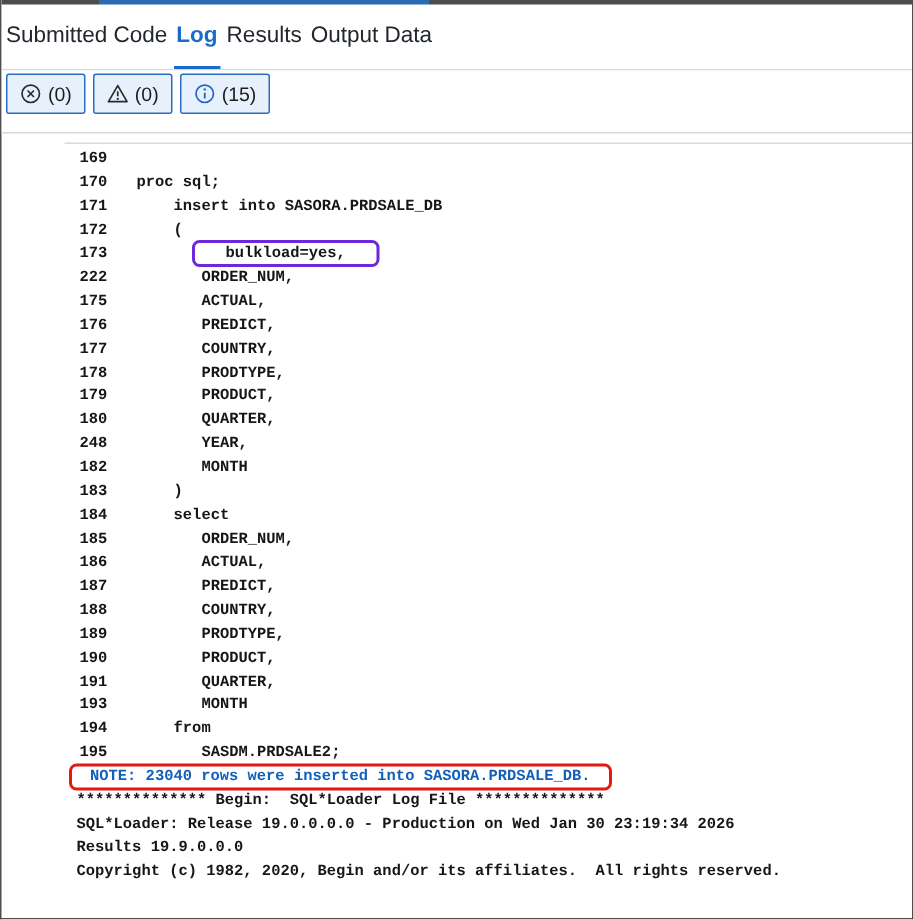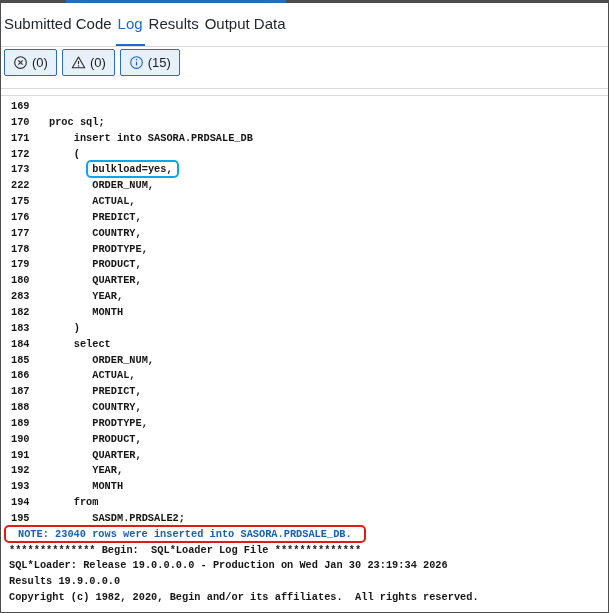--- a/index.html
+++ b/index.html
@@ -27,21 +27,21 @@
     background:#fff;
   }
   .tab{
     display:flex;align-items:center;
     padding:0 2px;margin:0 1px;
     font-size:15px;color:#22272e;
     cursor:pointer;white-space:nowrap;
     border-bottom:2px solid transparent;
     box-sizing:border-box;
   }
-  .tab.active{color:#1a6bce;border-bottom-color:#1a6bce;}
+  .tab.active{color:#1a6bce;border-bottom-color:#1a6bce;font-weight:bold;}
 
   
   .toolbar{
     height:42px;background:#fff;
     border-bottom:1px solid #d9d9d9;
     display:flex;align-items:flex-start;
     padding:2px 0 0 3px;box-sizing:border-box;gap:5px;
   }
   .badge-btn{
     display:inline-flex;align-items:center;gap:4px;
@@ -52,31 +52,32 @@
   }
   .badge-btn svg{display:block;}
 
   
   .log-panel{
     margin-top:6px;
     border-top:1px solid #d9d9d9;
     height:516px;box-sizing:border-box;
     overflow:hidden;background:#fff;
     padding:3px 0 0 8px;
+    margin-left:42px;
   }
   .log-line{
     font-family:"Liberation Mono","DejaVu Sans Mono",monospace;
     font-size:10.3px;font-weight:700;line-height:15.85px;
     color:#161616;white-space:pre;
   }
   .log-line .ln{display:inline-block;width:40px;padding-left:2px;box-sizing:border-box;}
   .log-line.note{color:#1261b8;}
   .hl-word{
-    border:2px solid #0ea5e9;border-radius:5px;
-    padding:1px 4px;margin-left:-6px;
+    border:2px solid #6d28d9;border-radius:5px;
+    padding:1px 20px;margin-left:-6px;
   }
   .hl-note{
     border:2px solid #e11b12;border-radius:5px;
     padding:1px 12px;margin-left:-5px;
   }
 </style>
 </head>
 <body>
 
 <div id="app">
@@ -132,32 +133,31 @@
       <div class="log-line"><span class="ln">171</span><span>    insert into SASORA.PRDSALE_DB</span></div>
       <div class="log-line"><span class="ln">172</span><span>    (</span></div>
       <div class="log-line"><span class="ln">173</span><span>       </span><span class="hl-word">bulkload=yes,</span></div>
       <div class="log-line"><span class="ln">222</span><span>       ORDER_NUM,</span></div>
       <div class="log-line"><span class="ln">175</span><span>       ACTUAL,</span></div>
       <div class="log-line"><span class="ln">176</span><span>       PREDICT,</span></div>
       <div class="log-line"><span class="ln">177</span><span>       COUNTRY,</span></div>
       <div class="log-line"><span class="ln">178</span><span>       PRODTYPE,</span></div>
       <div class="log-line"><span class="ln">179</span><span>       PRODUCT,</span></div>
       <div class="log-line"><span class="ln">180</span><span>       QUARTER,</span></div>
-      <div class="log-line"><span class="ln">283</span><span>       YEAR,</span></div>
+      <div class="log-line"><span class="ln">248</span><span>       YEAR,</span></div>
       <div class="log-line"><span class="ln">182</span><span>       MONTH</span></div>
       <div class="log-line"><span class="ln">183</span><span>    )</span></div>
       <div class="log-line"><span class="ln">184</span><span>    select</span></div>
       <div class="log-line"><span class="ln">185</span><span>       ORDER_NUM,</span></div>
       <div class="log-line"><span class="ln">186</span><span>       ACTUAL,</span></div>
       <div class="log-line"><span class="ln">187</span><span>       PREDICT,</span></div>
       <div class="log-line"><span class="ln">188</span><span>       COUNTRY,</span></div>
       <div class="log-line"><span class="ln">189</span><span>       PRODTYPE,</span></div>
       <div class="log-line"><span class="ln">190</span><span>       PRODUCT,</span></div>
       <div class="log-line"><span class="ln">191</span><span>       QUARTER,</span></div>
-      <div class="log-line"><span class="ln">192</span><span>       YEAR,</span></div>
       <div class="log-line"><span class="ln">193</span><span>       MONTH</span></div>
       <div class="log-line"><span class="ln">194</span><span>    from</span></div>
       <div class="log-line"><span class="ln">195</span><span>       SASDM.PRDSALE2;</span></div>
       <div class="log-line note"><span class="hl-note">NOTE: 23040 rows were inserted into SASORA.PRDSALE_DB.</span></div>
       <div class="log-line">************** Begin:  SQL*Loader Log File **************</div>
       <div class="log-line">SQL*Loader: Release 19.0.0.0.0 - Production on Wed Jan 30 23:19:34 2026</div>
       <div class="log-line">Results 19.9.0.0.0</div>
       <div class="log-line">Copyright (c) 1982, 2020, Begin and/or its affiliates.  All rights reserved.</div>
     </div>
 </div>

